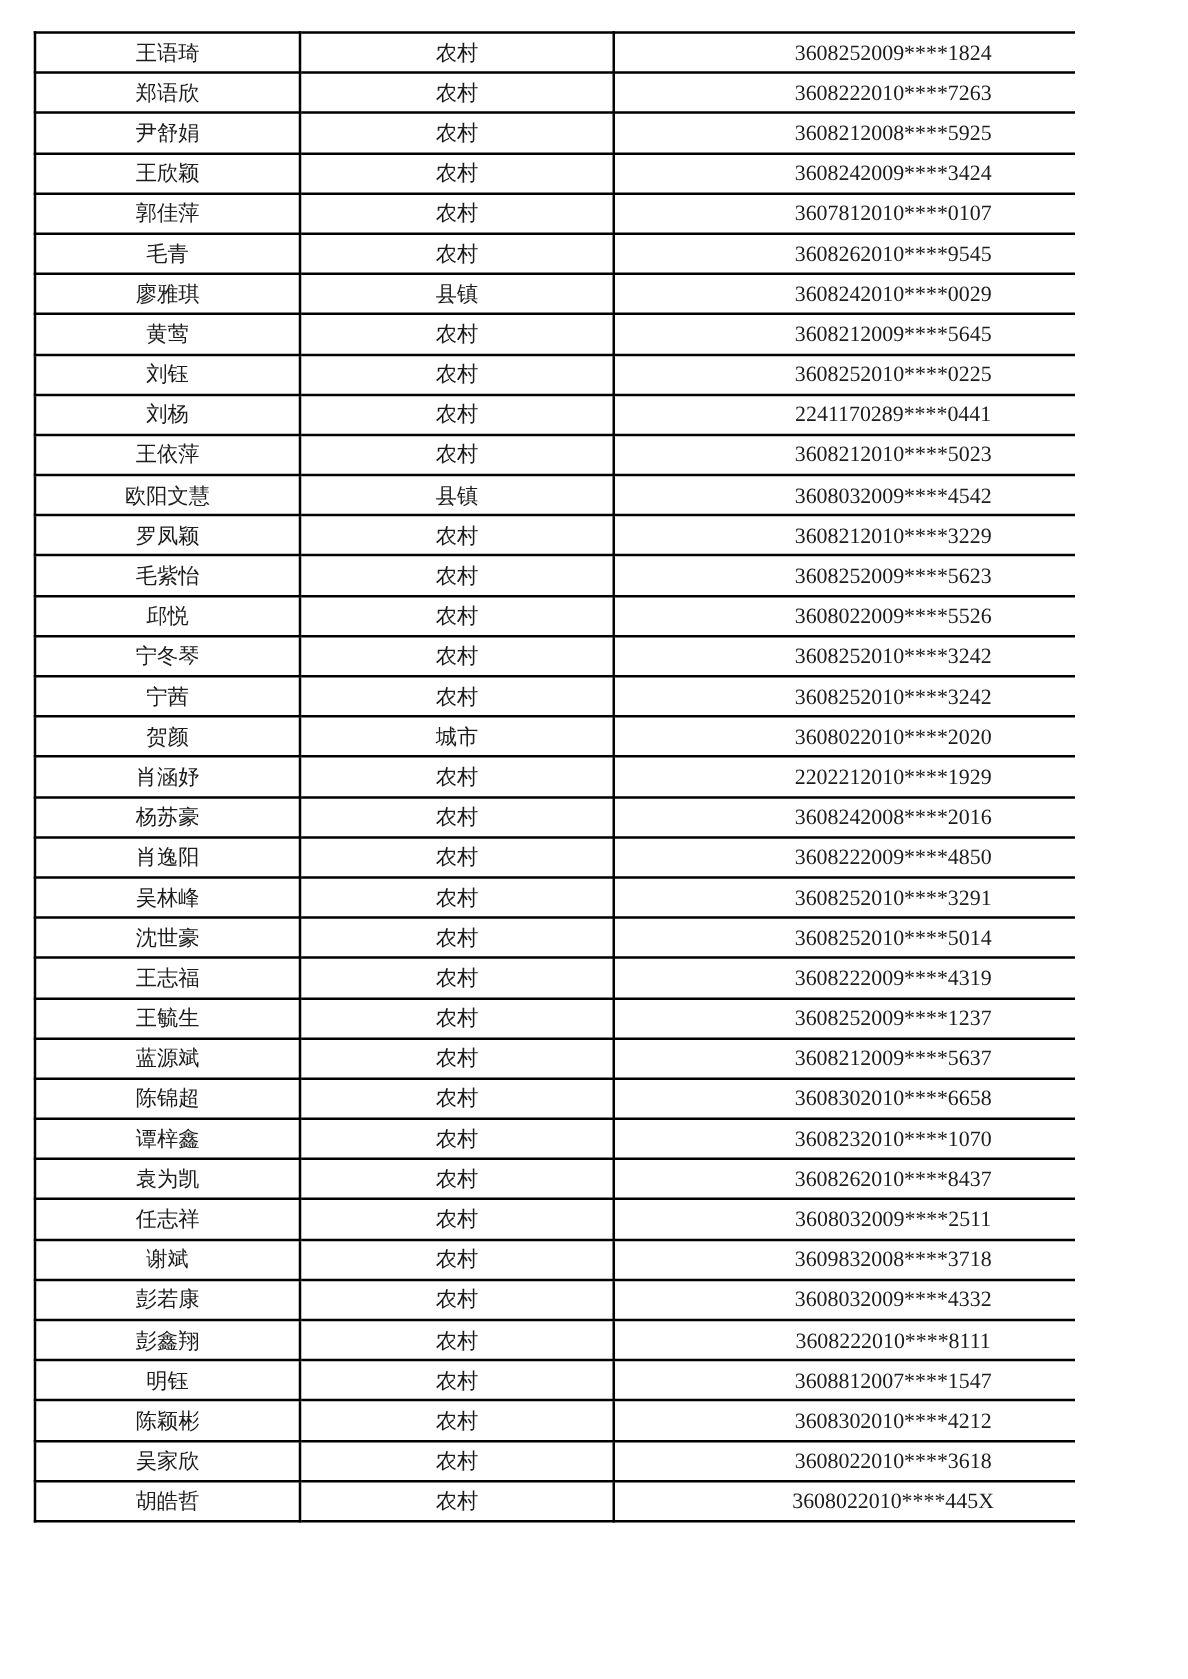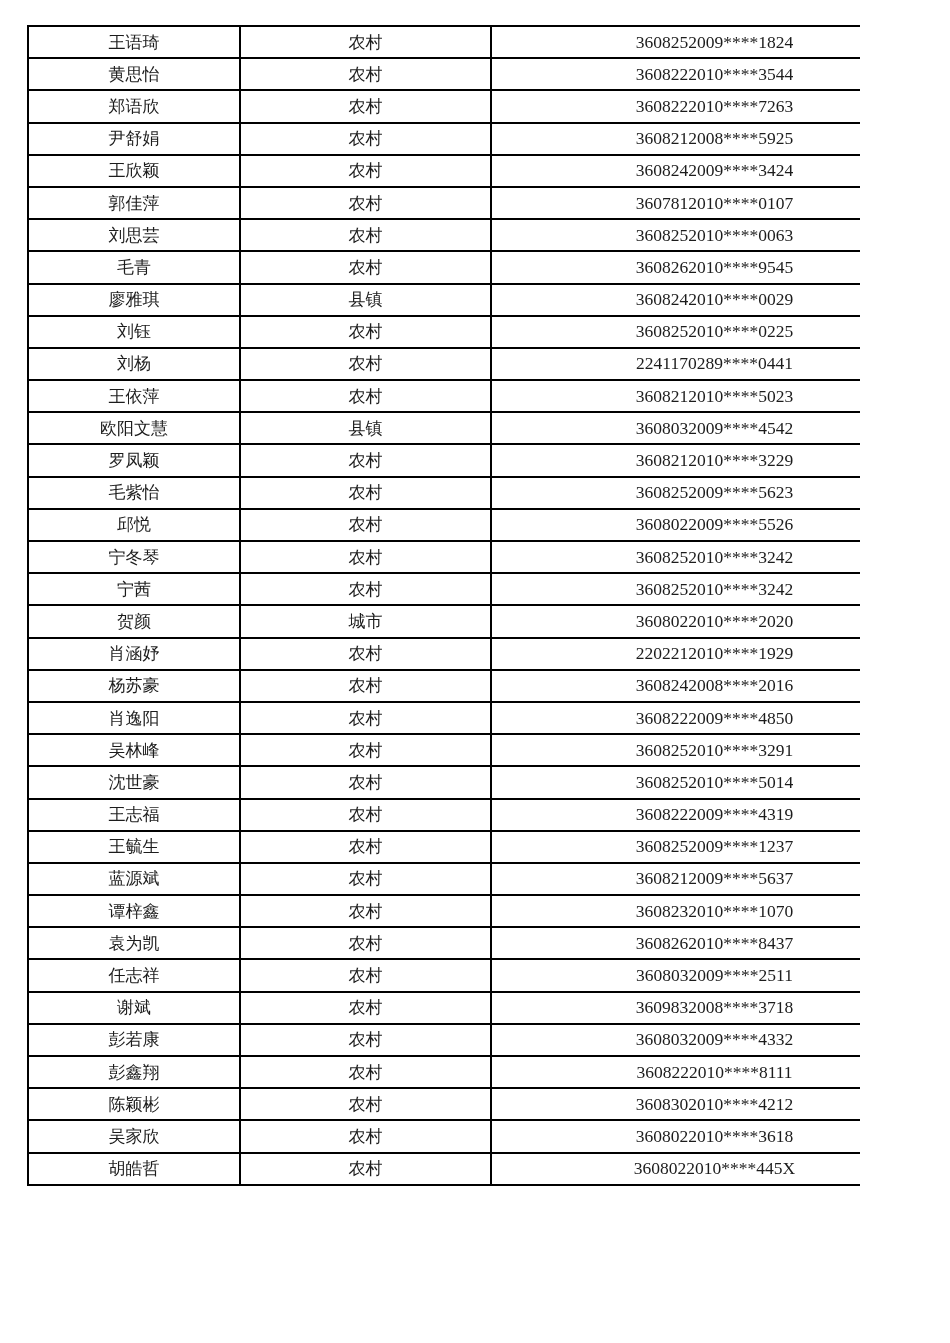--- a/index.html
+++ b/index.html
@@ -49,60 +49,55 @@
       <col style="width:251px">
       <col style="width:433px">
     </colgroup>
     <tbody>
         <tr>
           <td>王语琦</td>
           <td>农村</td>
           <td class="id-cell">3608252009****1824</td>
         </tr>
         <tr>
-          <td>黄思怡</td>
-          <td>农村</td>
-          <td class="id-cell">3608222010****3544</td>
-        </tr>
-        <tr>
           <td>郑语欣</td>
           <td>农村</td>
           <td class="id-cell">3608222010****7263</td>
         </tr>
         <tr>
           <td>尹舒娟</td>
           <td>农村</td>
           <td class="id-cell">3608212008****5925</td>
         </tr>
         <tr>
           <td>王欣颖</td>
           <td>农村</td>
           <td class="id-cell">3608242009****3424</td>
         </tr>
         <tr>
           <td>郭佳萍</td>
           <td>农村</td>
           <td class="id-cell">3607812010****0107</td>
-        </tr>
-        <tr>
-          <td>刘思芸</td>
-          <td>农村</td>
-          <td class="id-cell">3608252010****0063</td>
         </tr>
         <tr>
           <td>毛青</td>
           <td>农村</td>
           <td class="id-cell">3608262010****9545</td>
         </tr>
         <tr>
           <td>廖雅琪</td>
           <td>县镇</td>
           <td class="id-cell">3608242010****0029</td>
         </tr>
         <tr>
+          <td>黄莺</td>
+          <td>农村</td>
+          <td class="id-cell">3608212009****5645</td>
+        </tr>
+        <tr>
           <td>刘钰</td>
           <td>农村</td>
           <td class="id-cell">3608252010****0225</td>
         </tr>
         <tr>
           <td>刘杨</td>
           <td>农村</td>
           <td class="id-cell">2241170289****0441</td>
         </tr>
         <tr>
@@ -179,20 +174,25 @@
           <td>王毓生</td>
           <td>农村</td>
           <td class="id-cell">3608252009****1237</td>
         </tr>
         <tr>
           <td>蓝源斌</td>
           <td>农村</td>
           <td class="id-cell">3608212009****5637</td>
         </tr>
         <tr>
+          <td>陈锦超</td>
+          <td>农村</td>
+          <td class="id-cell">3608302010****6658</td>
+        </tr>
+        <tr>
           <td>谭梓鑫</td>
           <td>农村</td>
           <td class="id-cell">3608232010****1070</td>
         </tr>
         <tr>
           <td>袁为凯</td>
           <td>农村</td>
           <td class="id-cell">3608262010****8437</td>
         </tr>
         <tr>
@@ -207,20 +207,25 @@
         </tr>
         <tr>
           <td>彭若康</td>
           <td>农村</td>
           <td class="id-cell">3608032009****4332</td>
         </tr>
         <tr>
           <td>彭鑫翔</td>
           <td>农村</td>
           <td class="id-cell">3608222010****8111</td>
+        </tr>
+        <tr>
+          <td>明钰</td>
+          <td>农村</td>
+          <td class="id-cell">3608812007****1547</td>
         </tr>
         <tr>
           <td>陈颖彬</td>
           <td>农村</td>
           <td class="id-cell">3608302010****4212</td>
         </tr>
         <tr>
           <td>吴家欣</td>
           <td>农村</td>
           <td class="id-cell">3608022010****3618</td>

